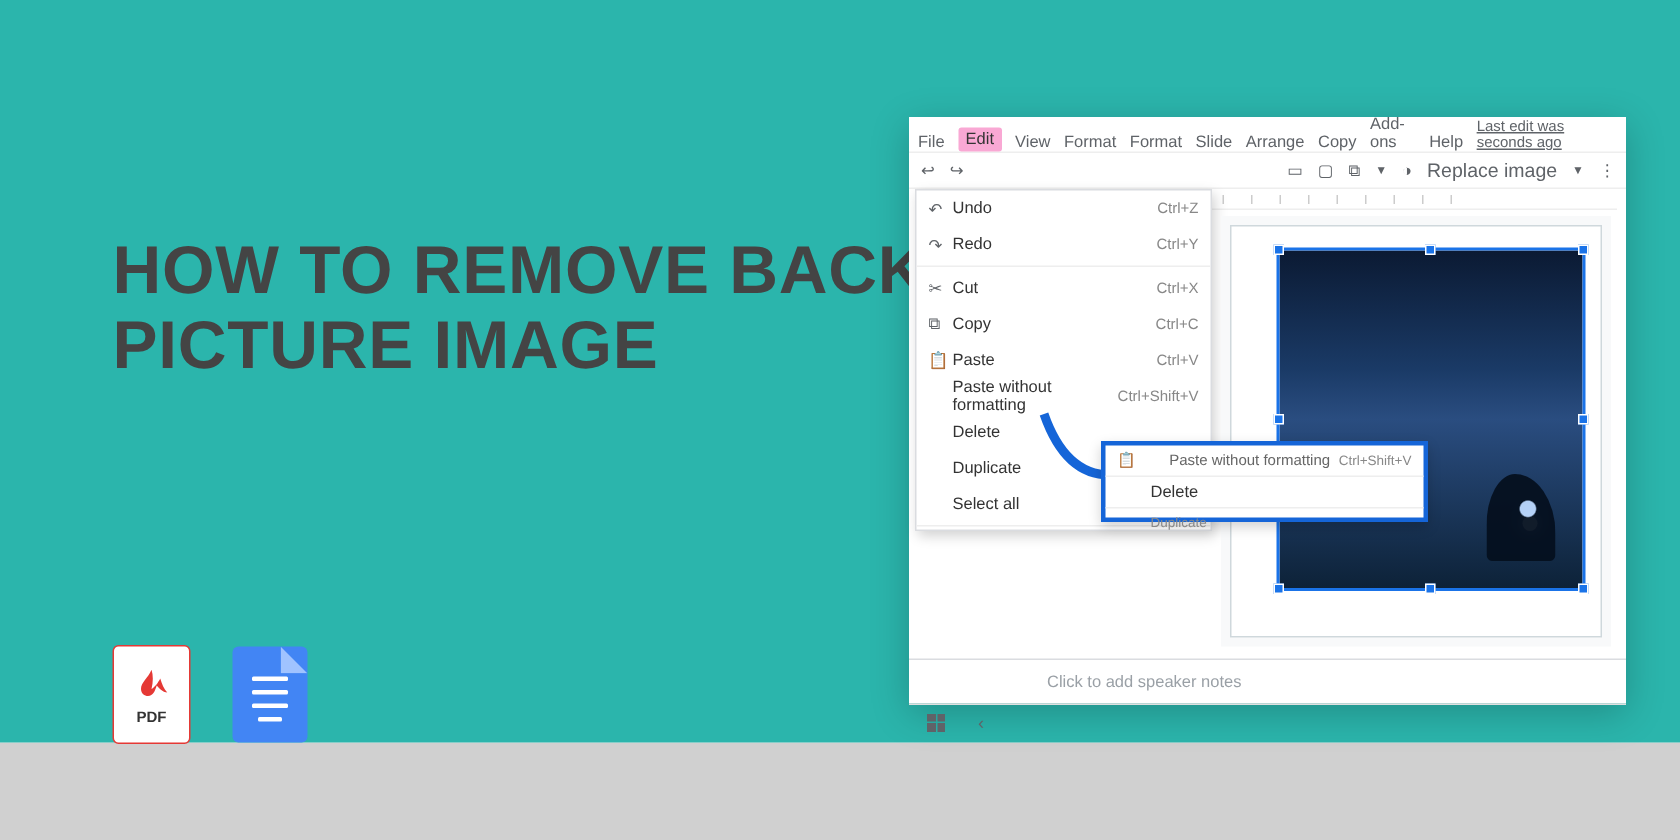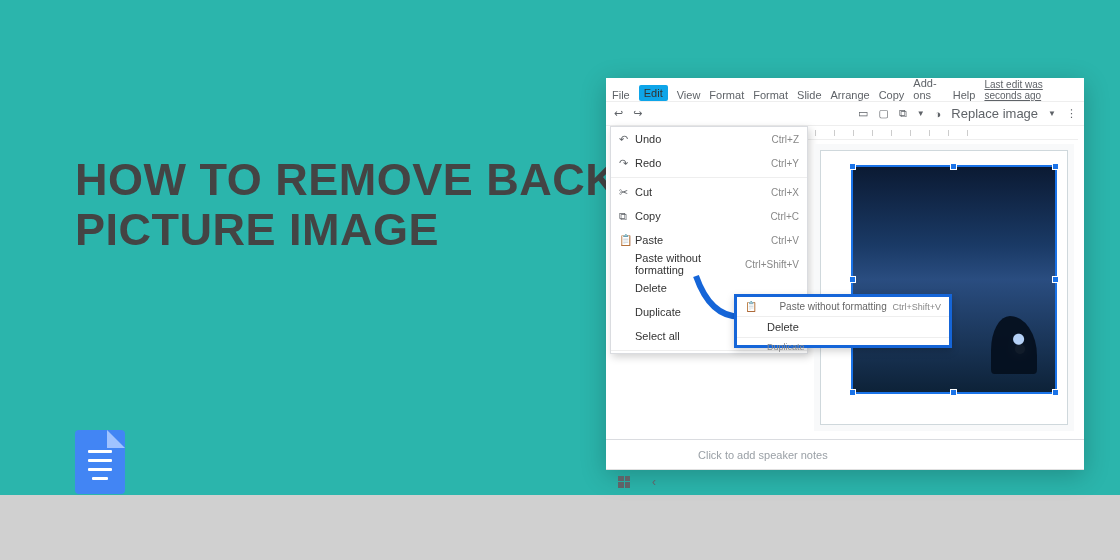--- a/index.html
+++ b/index.html
@@ -10,21 +10,21 @@
 .icons{position:absolute;left:75px;top:430px;display:flex;gap:28px;align-items:center}
 .pdf-card{width:52px;height:66px;background:#fff;border:1px solid #e53935;border-radius:4px;display:flex;flex-direction:column;align-items:center;justify-content:center;gap:2px}
 .pdf-logo{width:28px;height:28px}
 .pdf-label{font-size:10px;font-weight:bold;color:#333}
 .docs-card{width:50px;height:64px;background:#4285f4;border-radius:4px;position:relative;display:flex;flex-direction:column;justify-content:center;align-items:center;padding-top:6px}
 .docs-fold{position:absolute;top:0;right:0;width:18px;height:18px;background:#a0c3ff;clip-path:polygon(0 0,100% 100%,0 100%)}
 .doc-line{height:3px;background:#fff;margin:3px 0;border-radius:1px}
 .shot{position:absolute;right:36px;top:78px;width:478px;height:391px;background:#fff;box-shadow:0 6px 24px rgba(0,0,0,0.22)}
 .menubar{height:24px;display:flex;align-items:flex-end;padding:0 6px;gap:9px;font-size:11px;color:#5f6368;border-bottom:1px solid #eee}
 .menubar .mi{cursor:default}
-.menubar .mi.active{background:#0ea5e9;padding:2px 5px;border-radius:2px;color:#333}
+.menubar .mi.active{background:#f9a8d4;padding:2px 5px;border-radius:2px;color:#333}
 .menubar .last-edit{margin-left:auto;text-decoration:underline;color:#5f6368;font-size:10px;padding-right:6px}
 .toolbar{height:24px;border-bottom:1px solid #eee;display:flex;align-items:center;padding:0 8px;gap:10px;font-size:11px;color:#5f6368}
 .toolbar .sp{flex:1}
 .toolbar .replace{color:#5f6368;font-size:13px}
 .toolbar .caret{font-size:8px}
 .toolbar .dots{letter-spacing:-1px}
 .content{position:relative;height:313px}
 .ruler{position:absolute;left:200px;right:6px;top:0;height:14px;background:#fff;border-bottom:1px solid #eee;display:flex;align-items:center}
 .ruler .tick{width:1px;height:6px;background:#ccc;margin:0 9px}
 .dropdown{position:absolute;left:4px;top:0;width:198px;background:#fff;border:1px solid #dadce0;box-shadow:2px 3px 8px rgba(0,0,0,0.18);font-size:11px;color:#333}
@@ -57,20 +57,26 @@
 .bottombar .grid{width:12px;height:12px;display:grid;grid-template-columns:1fr 1fr;grid-template-rows:1fr 1fr;gap:1px}
 .bottombar .grid span{background:#5f6368}
 </style>
 </head>
 <body>
 
 <div class="hero">
   <div class="headline">HOW TO REMOVE BACKGROUND FROM PICTURE IMAGE</div>
 
   <div class="icons">
+    <div class="pdf-card">
+      <svg class="pdf-logo" viewBox="0 0 48 48">
+        <path fill="#e53935" d="M24 6c-4 10-12 14-12 22 0 5 4 8 8 8 6 0 8-6 10-12 3 4 8 8 12 8-4-4-6-10-8-16-2 4-6 10-10 12 2-8 2-16 0-22z"></path>
+      </svg>
+      <div class="pdf-label">PDF</div>
+    </div>
     <div class="docs-card">
       <div class="docs-fold"></div>
       <div class="doc-line" style="width:24px"></div>
       <div class="doc-line" style="width:24px"></div>
       <div class="doc-line" style="width:24px"></div>
       <div class="doc-line" style="width:16px"></div>
     </div>
   </div>
 
   <div class="shot">

